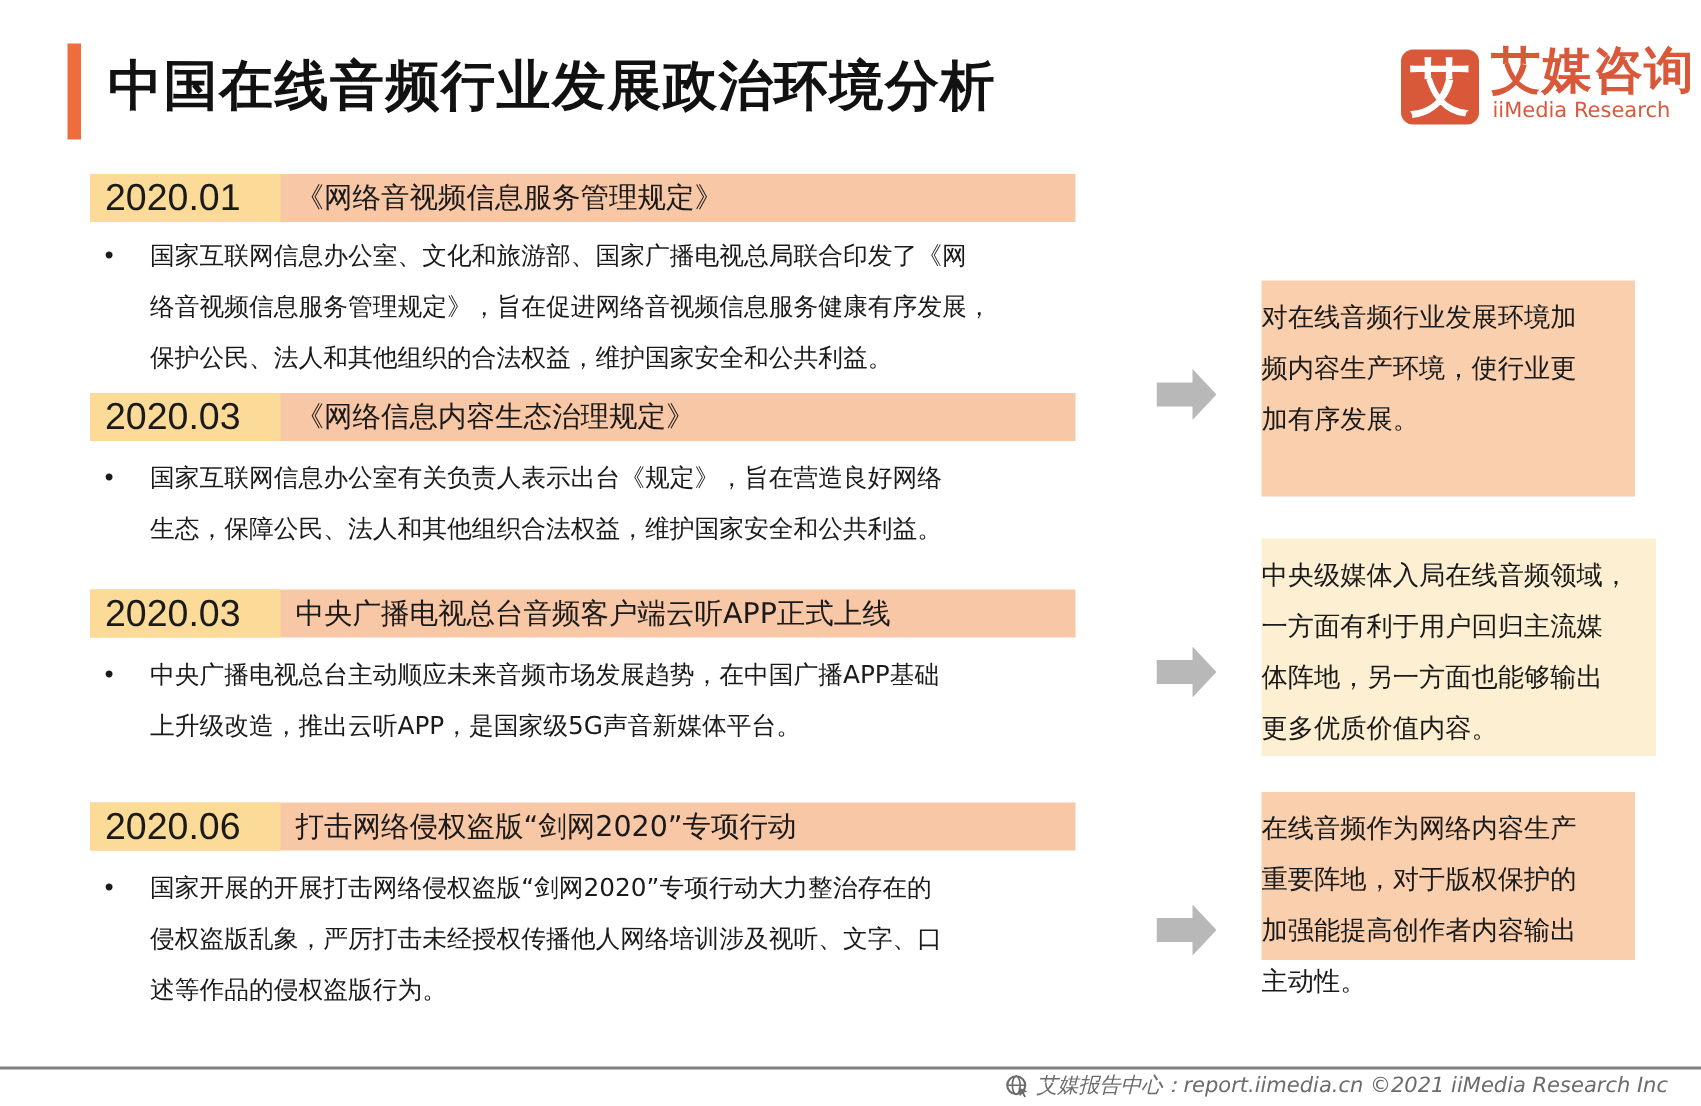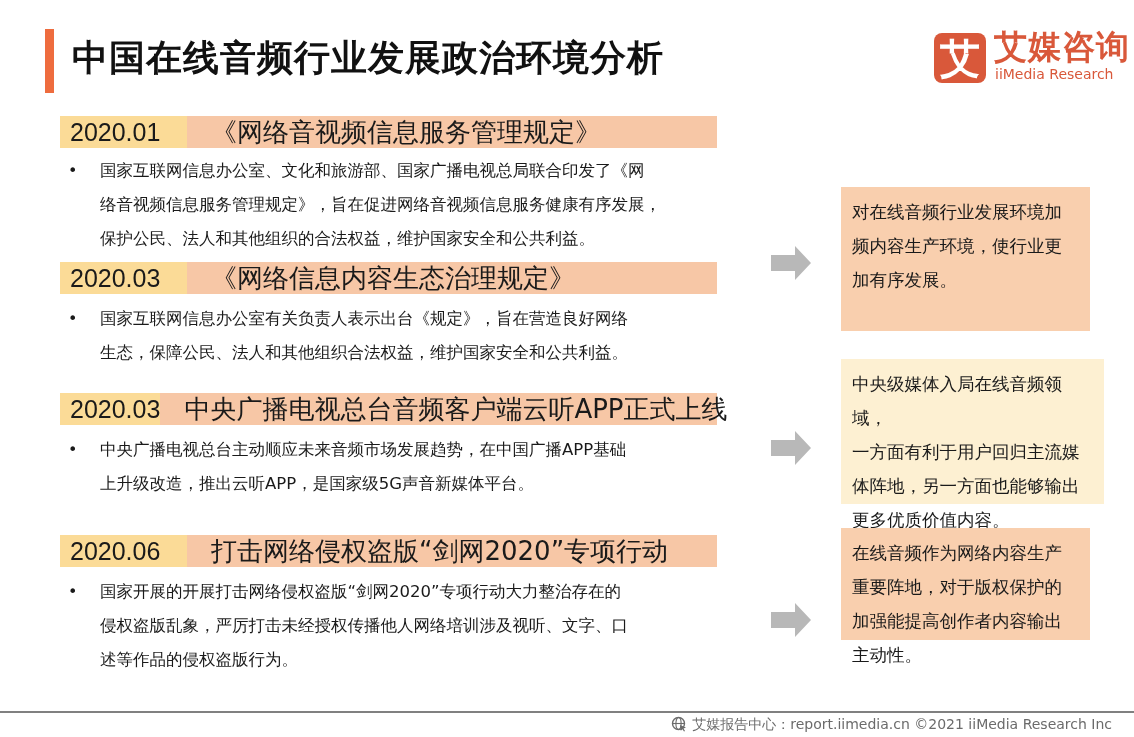--- a/index.html
+++ b/index.html
@@ -10,32 +10,32 @@
   .page-title { position: absolute; left: 72px; top: 34px; font-size: 36px; font-weight: bold; color: #111; letter-spacing: 1px; line-height: 48px; white-space: nowrap; }
 
   .logo { position: absolute; left: 934px; top: 33px; width: 180px; height: 52px; }
   .logo-mark { position: absolute; left: 0; top: 0; width: 52px; height: 50px; background: #d9583a; border-radius: 8px; color: #fff; font-size: 40px; font-weight: bold; text-align: center; line-height: 50px; }
   .logo-cn { position: absolute; left: 60px; top: -2px; font-size: 33px; font-weight: bold; color: #d9583a; letter-spacing: 1px; white-space: nowrap; line-height: 32px; }
   .logo-en { position: absolute; left: 61px; top: 32px; font-size: 14px; color: #d9583a; white-space: nowrap; line-height: 18px; }
 
   .section { position: absolute; left: 60px; width: 657px; }
   .sec-bar { position: relative; height: 32px; background: #f7c7a6; display: flex; }
   .sec-date { width: 127px; background: #fbdb97; font-family: "Liberation Sans", sans-serif; font-size: 25px; color: #1a1a1a; line-height: 32px; padding-left: 10px; }
-  .sec-title { flex: 1; font-size: 26px; color: #1a1a1a; line-height: 32px; padding-left: 24px; white-space: nowrap; }
+  .sec-title { flex: 1; font-size: 19px; color: #1a1a1a; line-height: 32px; padding-left: 10px; white-space: nowrap; }
   .sec-body { position: relative; margin-top: 6px; padding-left: 40px; font-size: 16.5px; line-height: 34px; color: #1a1a1a; }
   .bullet { position: absolute; left: 8px; top: 0; font-size: 16px; line-height: 34px; }
 
   .arrow { position: absolute; left: 771px; width: 40px; height: 34px; }
-  .note { position: absolute; left: 841px; padding: 8px 10px 0 11px; font-size: 17.5px; line-height: 34px; color: #1a1a1a; }
+  .note { position: absolute; left: 841px; padding: 8px 10px 0 0; font-size: 17.5px; line-height: 34px; color: #1a1a1a; }
   .note-1 { top: 187px; width: 249px; height: 144px; background: #f9cfae; }
   .note-2 { top: 359px; width: 263px; height: 145px; background: #fdf0d2; }
   .note-3 { top: 528px; width: 249px; height: 112px; background: #f9cfae; }
 
   .footer-line { position: absolute; left: 0; top: 711px; width: 1134px; height: 2px; background: #808080; }
-  .footer { position: absolute; right: 22px; top: 715px; font-size: 14px; color: #6b6b6b; white-space: nowrap; line-height: 18px; display: flex; align-items: center; }
+  .footer { position: absolute; right: 22px; top: 715px; font-size: 14px; color: #6b6b6b; white-space: nowrap; line-height: 18px; display: flex; align-items: center; font-style: italic; }
   .footer-icon { width: 16px; height: 16px; margin-right: 5px; }
 </style>
 </head>
 <body>
 
 <div class="title-accent"></div>
 <h1 class="page-title">中国在线音频行业发展政治环境分析</h1>
 
 <div class="logo">
   <div class="logo-mark">艾</div>

